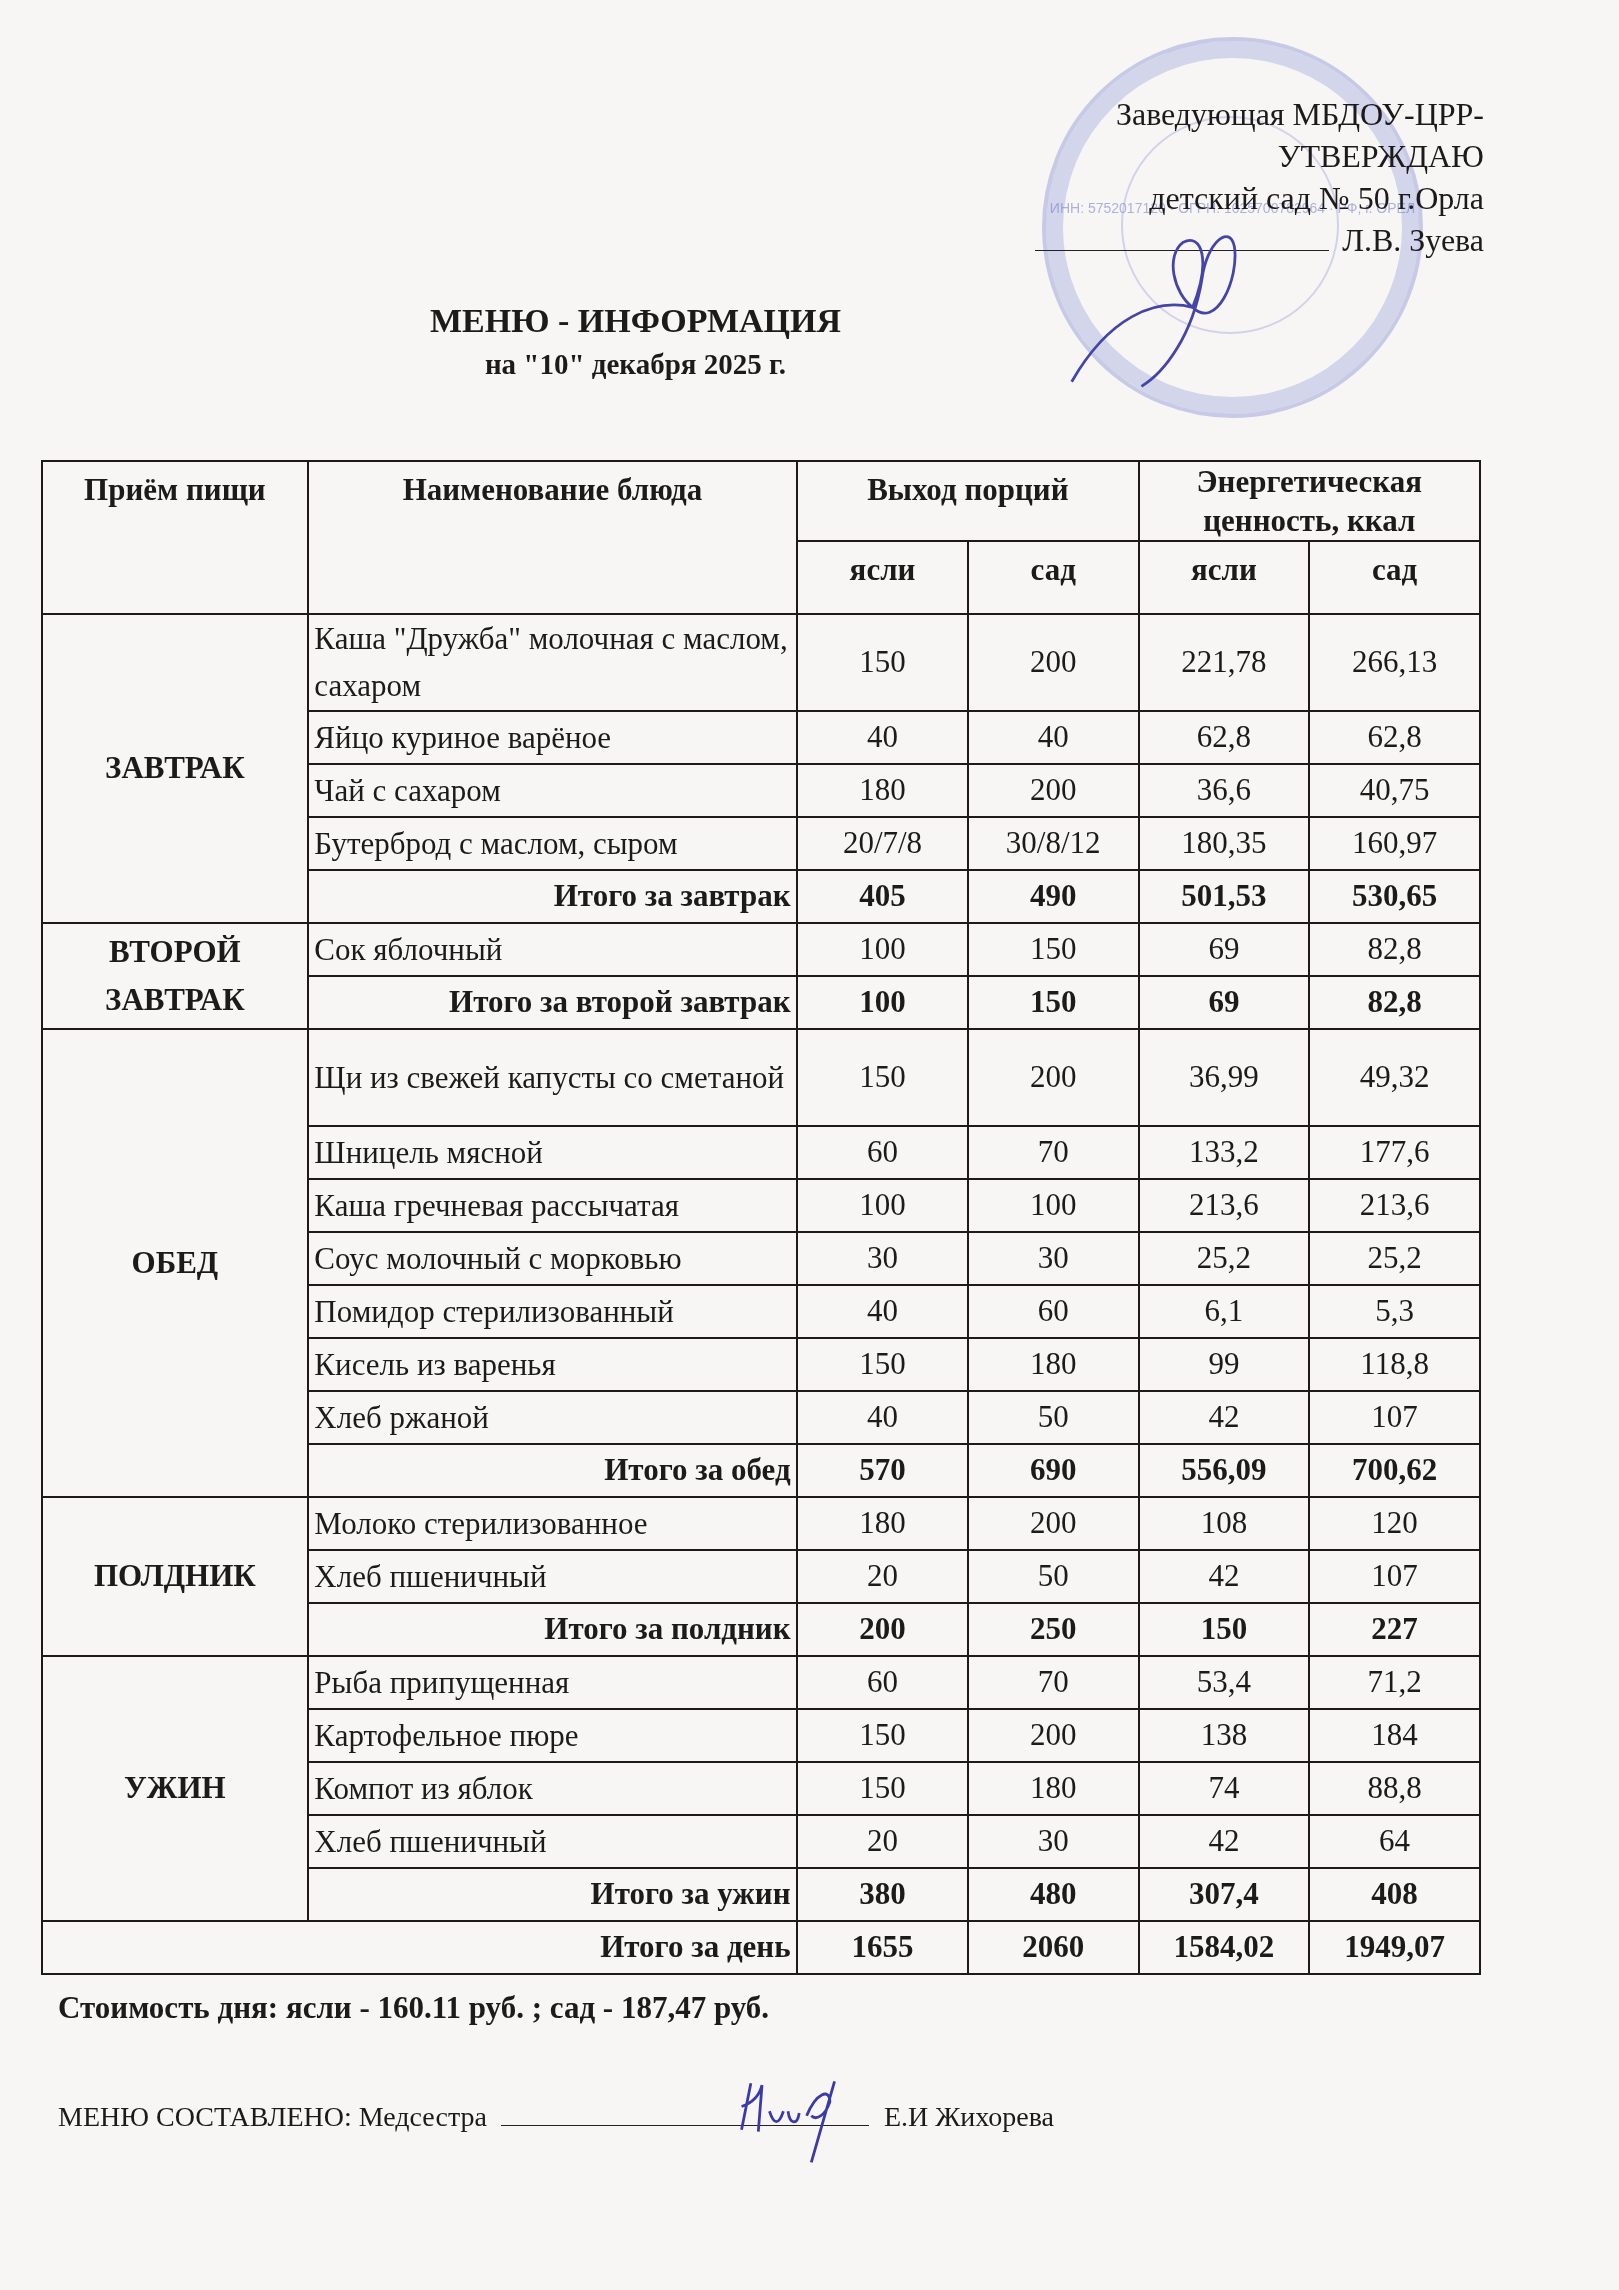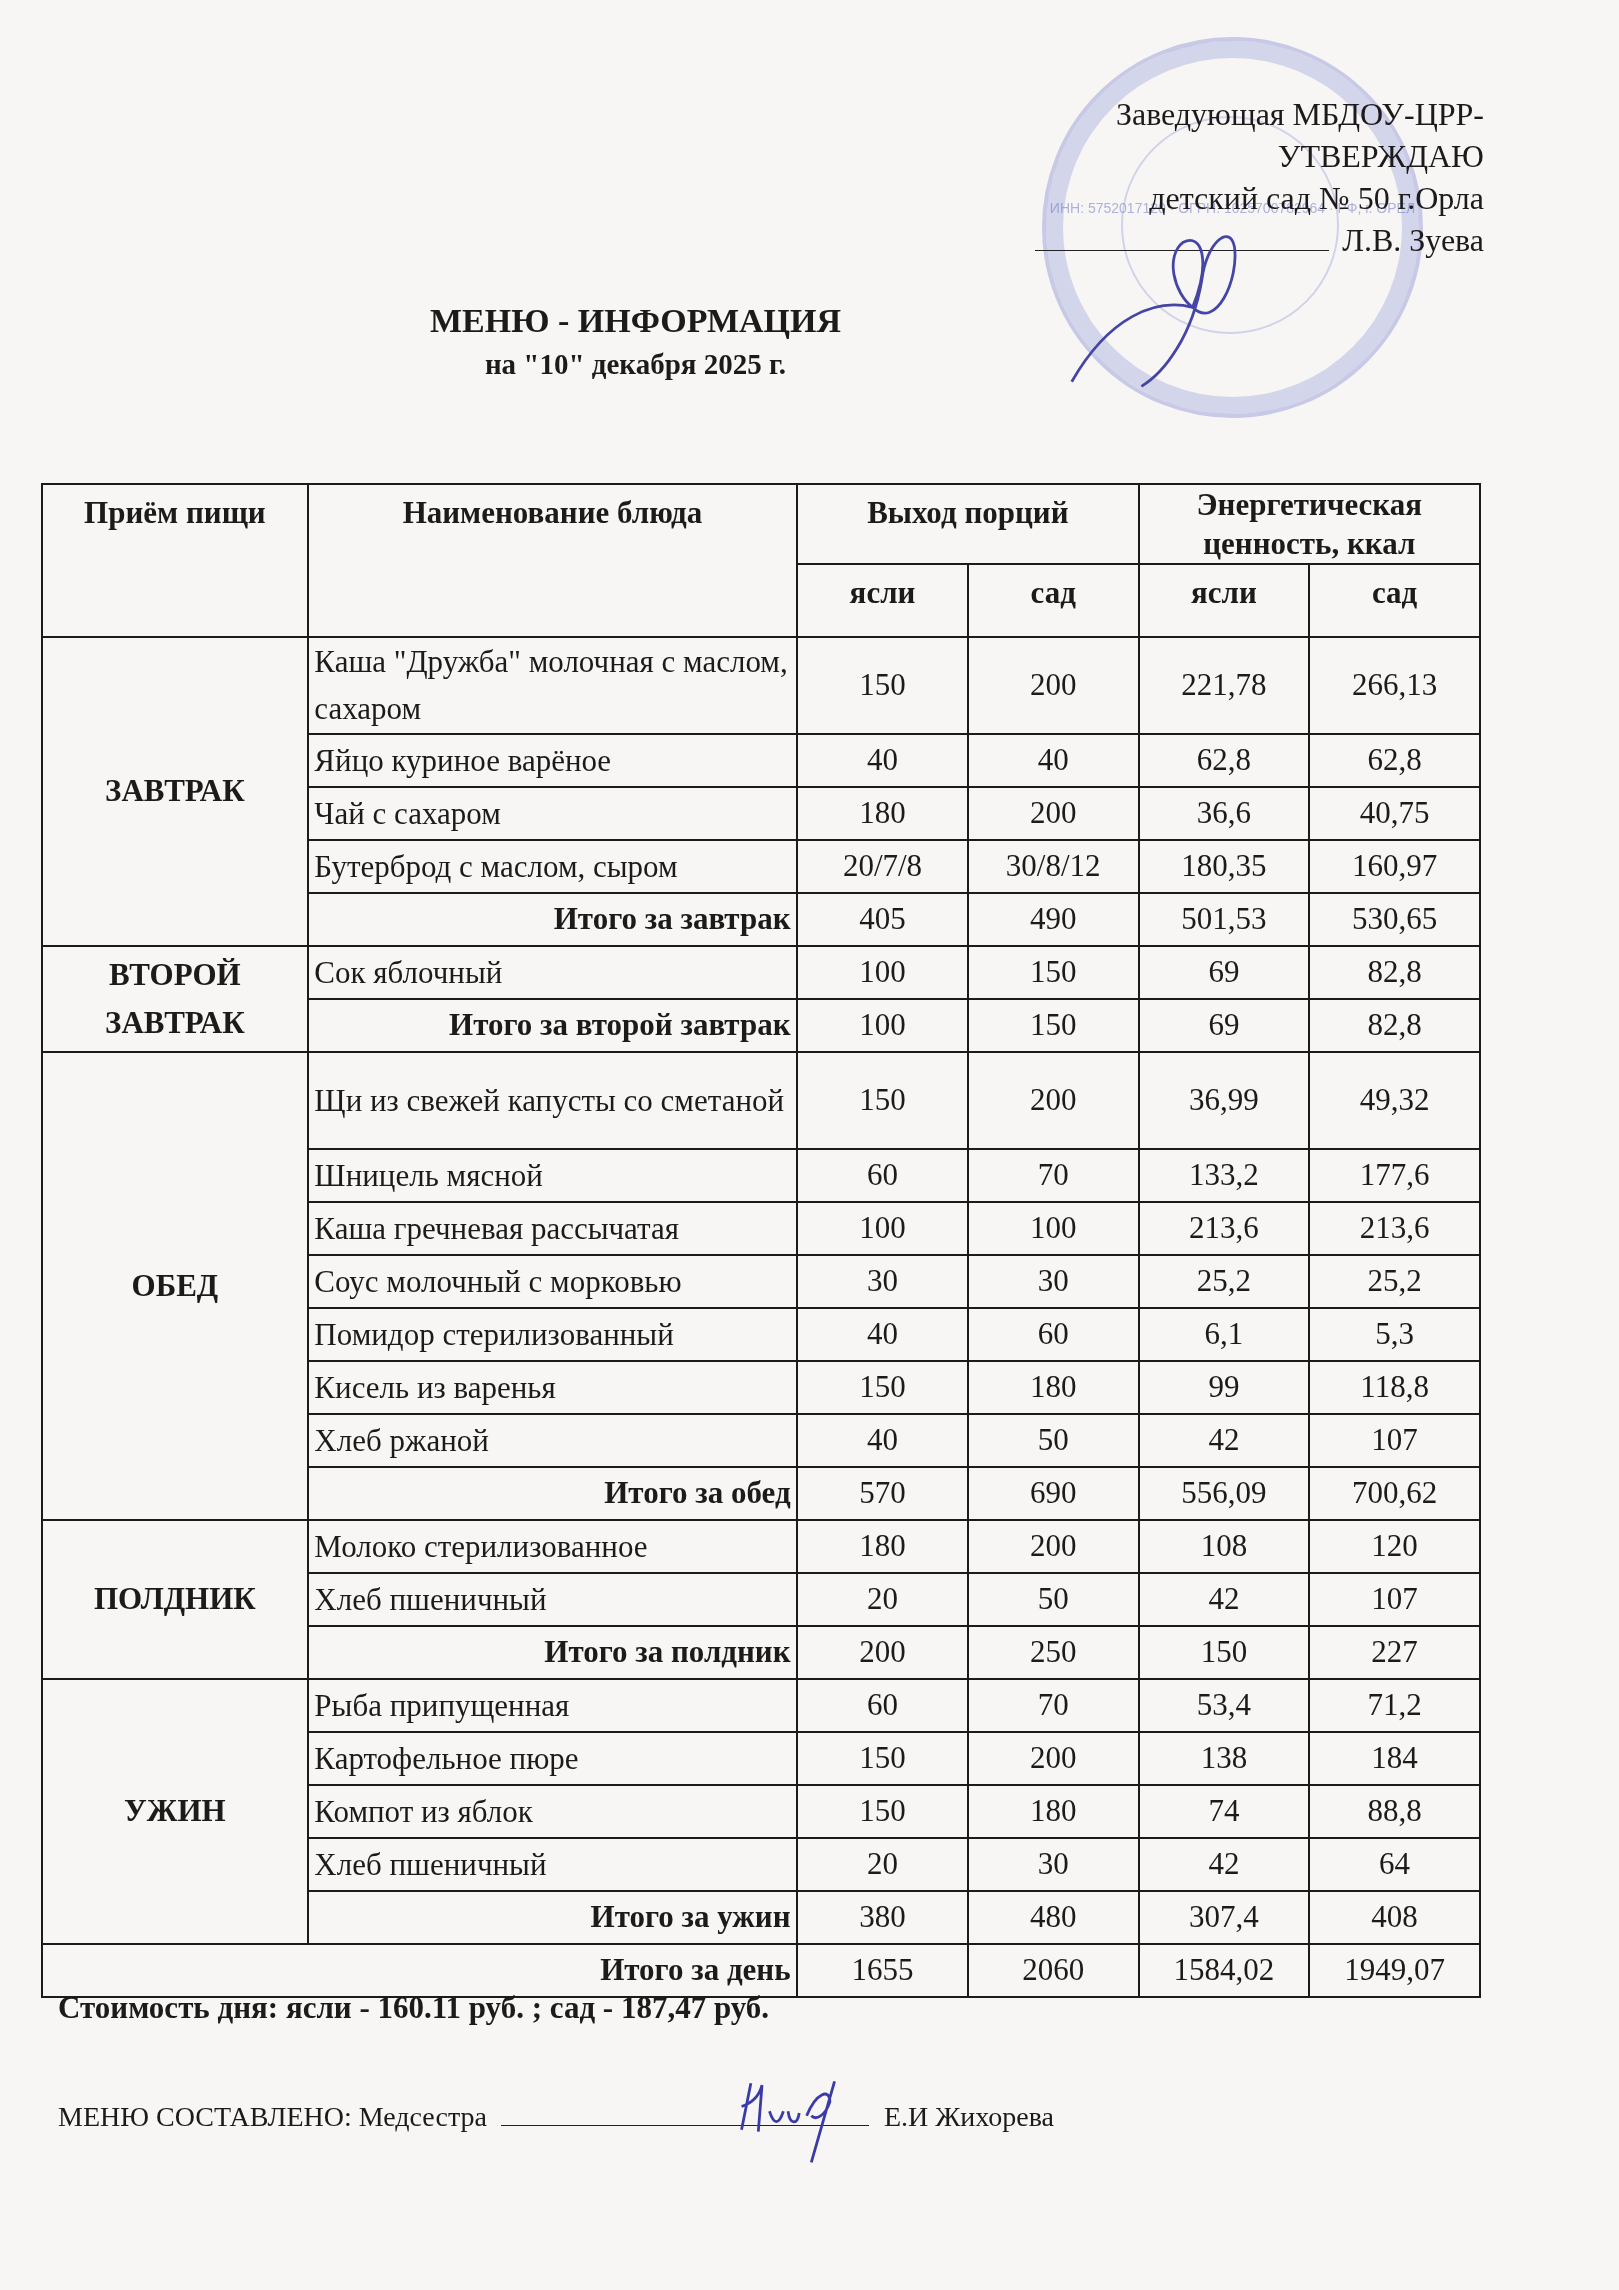--- a/index.html
+++ b/index.html
@@ -40,36 +40,36 @@
   
   .title {
     position: absolute; left: 0; width: 1346px; top: 298px;
     text-align: center; font-weight: bold;
   }
   .title .t1 { font-size: 34px; line-height: 45px; padding-right: 75px; }
   .title .t2 { font-size: 29px; line-height: 43px; padding-right: 75px; }
 
   
   table.menu {
-    position: absolute; left: 41px; top: 483px;
+    position: absolute; left: 41px; top: 460px;
     width: 1440px; border-collapse: collapse;
     font-size: 31px;
   }
   table.menu td, table.menu th {
     border: 2.8px solid #1e1a1a; padding: 0 5.6px; vertical-align: middle;
   }
   table.menu th { font-weight: bold; vertical-align: top; padding-top: 5.6px; line-height: 43px; }
   .c-meal { width: 246px; }
   .c-dish { width: 453px; }
   .c-n { width: 158px; }
   td.meal { font-weight: bold; text-align: center; vertical-align: top; line-height: 52px; padding-top: 0; margin-top: 31px; }
   td.dish { text-align: left; line-height: 47px; }
   td.num { text-align: center; }
   td.total-label { text-align: right; font-weight: bold; }
-  tr.total td.num { font-weight: normal; }
+  tr.total td.num { font-weight: bold; }
   tr.r1 { height: 53px; }
   tr.r2 { height: 97px; }
   th.sub { text-align: center; padding-top: 0; vertical-align: middle; height: 65px; }
 
   
   .cost {
     position: absolute; left: 58px; top: 1990px;
     font-size: 31px; font-weight: bold;
   }
   .composed {

